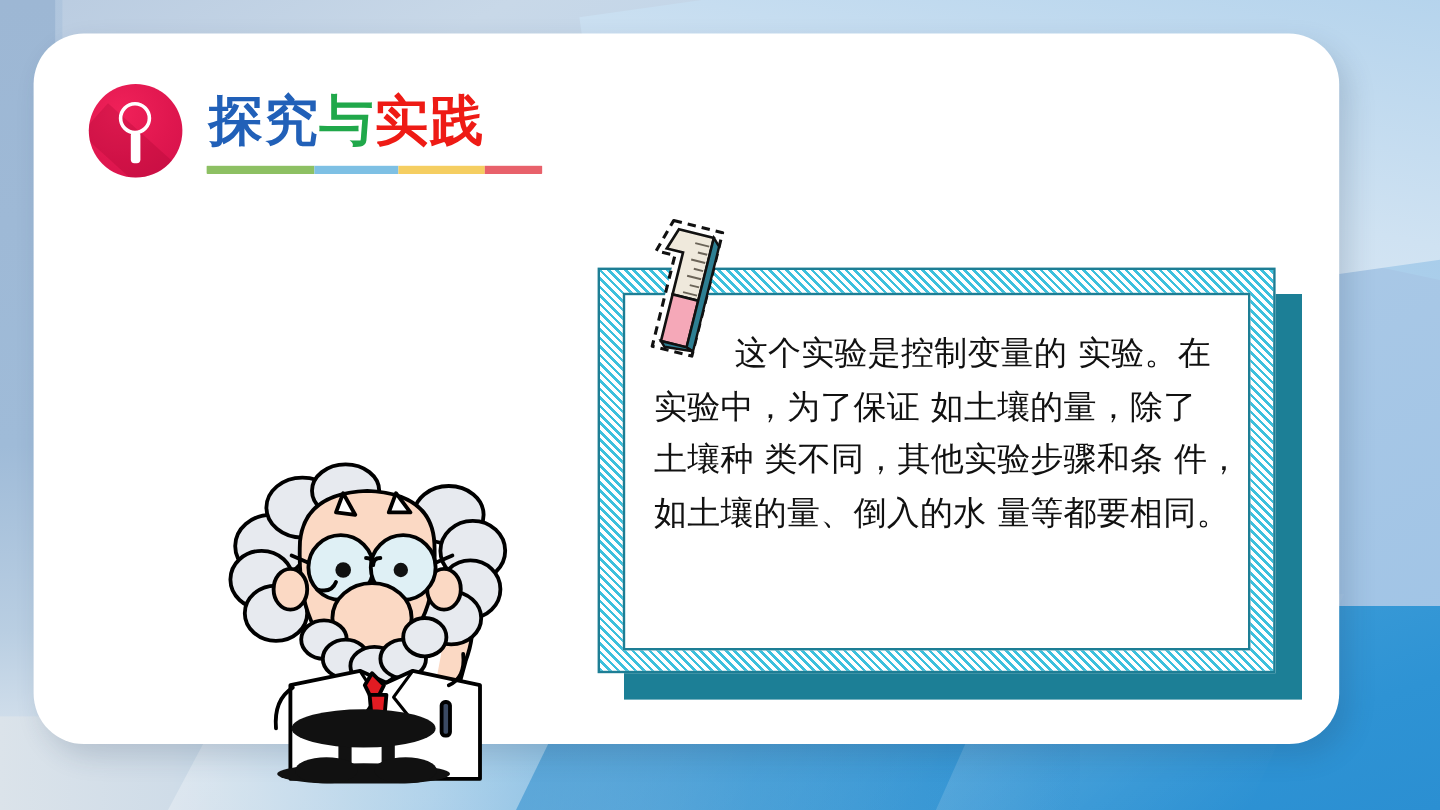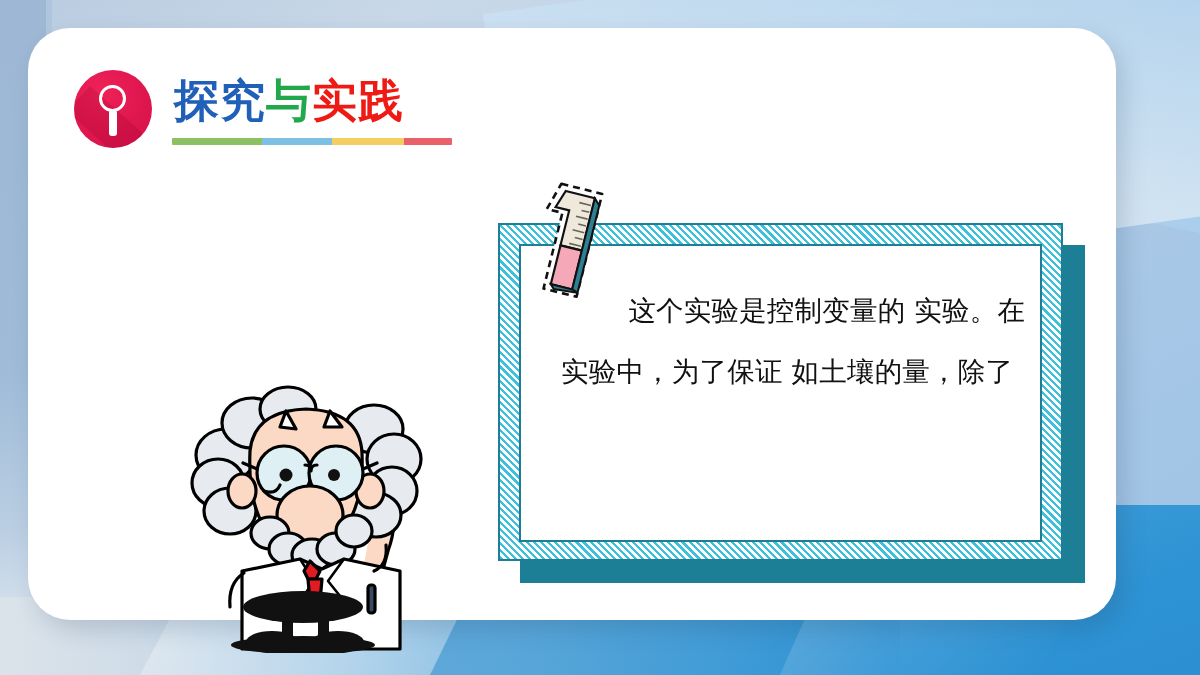--- a/index.html
+++ b/index.html
@@ -127,21 +127,21 @@
   .box-inner{
     position:absolute;left:21px;top:21px;right:21px;bottom:21px;
     background:#ffffff;border:2px solid #1d7e95;box-sizing:border-box;
   }
   .box-text{
     position:absolute;left:24px;top:26px;right:16px;
     font-size:27.5px;line-height:1.62;color:#111111;
     font-family:"DejaVu Sans","Liberation Sans",sans-serif;
     letter-spacing:.2px;
   }
-  .box-text p{margin:16px;white-space:nowrap;}
+  .box-text p{margin:0;white-space:nowrap;}
   .box-text p.first{text-indent:2.45em;}
 
   
   .numtab{position:absolute;left:22px;top:-42px;width:96px;height:118px;}
   .numtab svg{display:block;}
 </style>
 </head>
 <body>
 
 <div class="slide">
@@ -248,20 +248,22 @@
       </svg>
     </div>
 
     <div class="boxwrap">
       <div class="box-shadow-solid"></div>
       <div class="box-striped"></div>
       <div class="box-inner">
         <div class="box-text">
           <p class="first">这个实验是控制变量的 实验。在</p>
           <p>实验中，为了保证 如土壤的量，除了</p>
+          <p>土壤种 类不同，其他实验步骤和条 件，</p>
+          <p>如土壤的量、倒入的水 量等都要相同。</p>
         </div>
       </div>
 
       <div class="numtab">
         <svg width="96" height="118" viewBox="0 0 96 118">
           <g transform="rotate(14 48 59)">
 
             <path d="M28 6 L70 6 L70 112 L36 112 L36 34 L20 34 Z" fill="#ffffff" stroke="#111" stroke-width="2.6" stroke-dasharray="7 5" stroke-linejoin="round"></path>
 
             <path d="M34 12 L64 12 L64 66 L42 66 L42 30 L28 30 Z" fill="#efe9dc" stroke="#111" stroke-width="2.2"></path>

